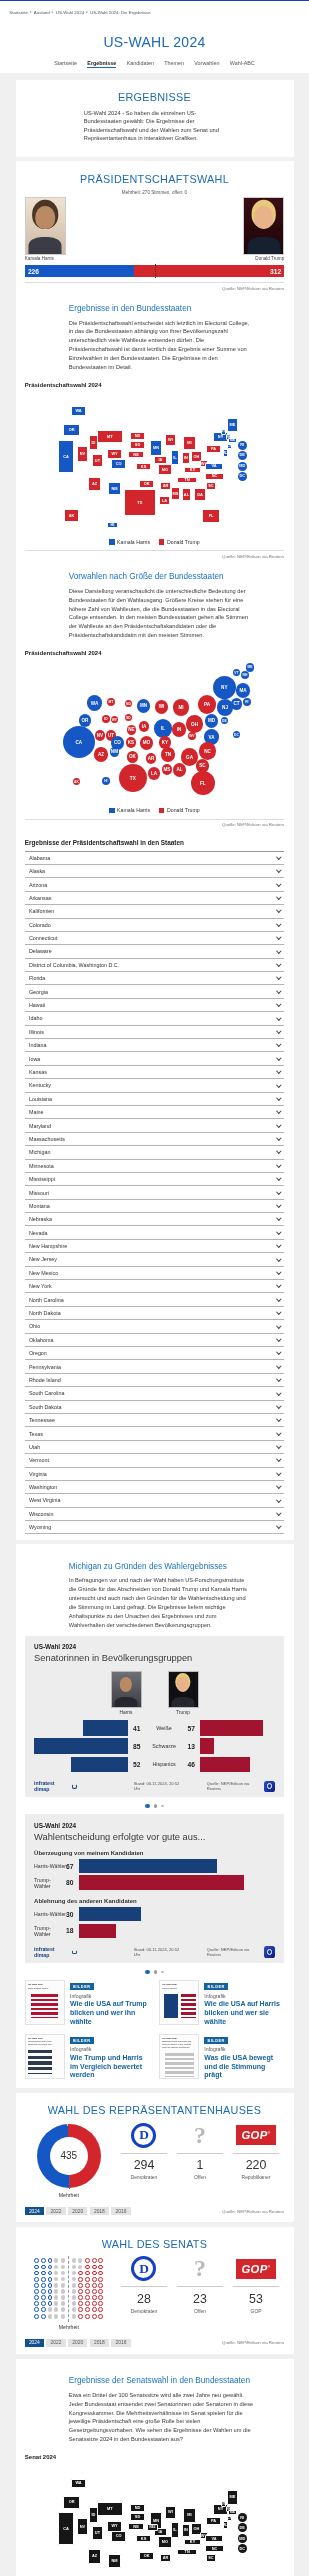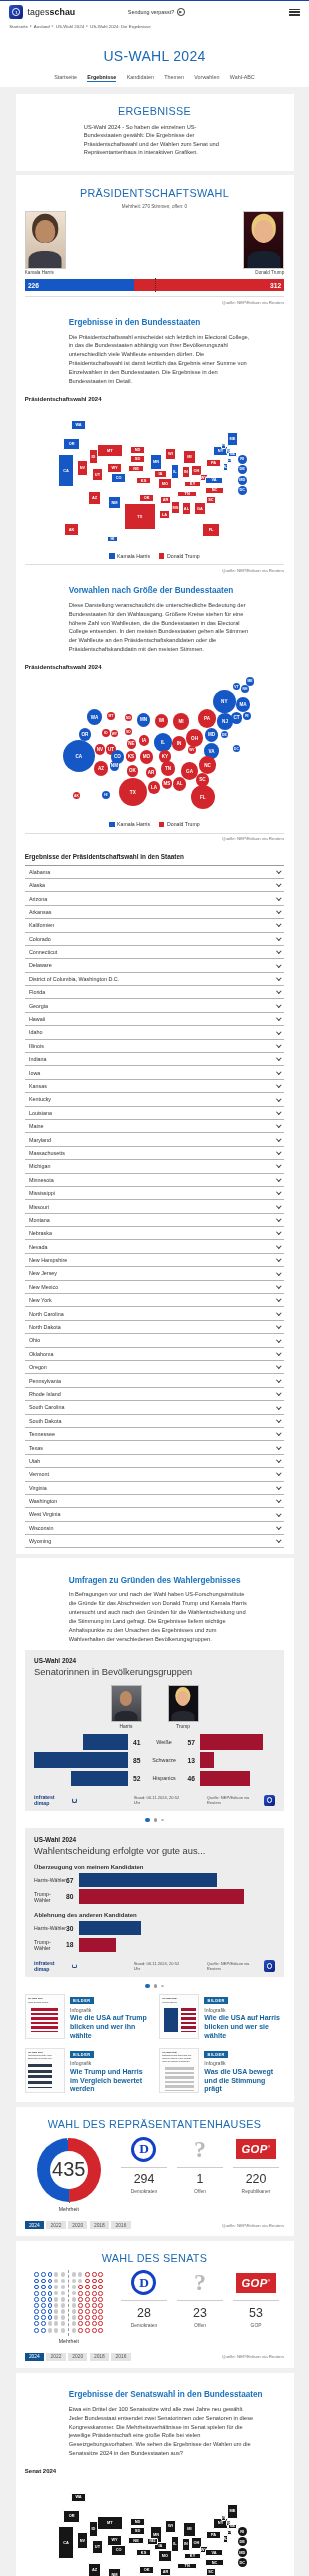--- a/index.html
+++ b/index.html
@@ -26,21 +26,21 @@
   .breadcrumb .sep{color:#888;font-size:3.6px}
   
   .hero{background:#fff;padding:7.2px 0 0;margin-bottom:6.2px}
   .hero-title{text-align:center;color:#1c6ab3;font-size:14px;letter-spacing:0.3px;font-weight:400}
   .tabs{display:flex;justify-content:center;gap:10.3px;margin-top:8.2px;padding-bottom:5.2px}
   .tab{font-size:5.4px;color:#555;padding-bottom:1.5px;cursor:pointer}
   .tab.active{color:#222;font-weight:bold;border-bottom:1px solid #1c6ab3}
   
   .card{background:#fff;margin:0 15.5px 4.6px;padding:8.2px 9.3px 5.2px}
   .big-h{color:#1c6ab3;text-align:center;font-size:10.8px;letter-spacing:0.3px;font-weight:400;margin:3.1px 0 5.2px}
-  .sub-h{color:#1a73c0;font-size:8.2px;font-weight:bold;margin:9.3px 0 4.1px;padding-left:44px}
+  .sub-h{color:#1a73c0;font-size:8.2px;font-weight:normal;margin:9.3px 0 4.1px;padding-left:44px}
   .narrow-p{font-size:5.7px;line-height:1.55;color:#3a3a3a;padding-left:44px;padding-right:31px}
   .center-p{font-size:5.7px;line-height:1.5;color:#3a3a3a;text-align:left;padding:0 59px 3.1px}
   .chart-label{font-size:6px;font-weight:bold;color:#222;margin:10.3px 0 3.1px}
   .src{font-size:4.4px;color:#777;text-align:right;padding:2.6px 0 4.1px}
   .rule{border-top:0.5px solid #ddd;margin-top:5.2px}
   
   .maj-note{text-align:center;font-size:4.6px;color:#555;margin-bottom:2.1px}
   .h2h{display:flex;justify-content:space-between;margin-top:1px}
   .cand{width:41px}
   .photo{width:41px;height:58px;position:relative;overflow:hidden;border:0.5px solid #ccc}
@@ -134,21 +134,21 @@
   .t-text{padding-top:1px}
   .badge{display:inline-block;background:#15639e;color:#fff;font-size:3.9px;font-weight:bold;letter-spacing:0.5px;padding:1px 3.1px}
   .t-kicker{font-size:5.2px;color:#555;margin-top:2.6px}
   .t-title{font-size:7px;font-weight:bold;color:#15639e;line-height:1.25;margin-top:1.5px}
   
   .cong{display:flex;align-items:flex-start;margin-top:5.2px}
   .donut-wrap{flex:0 0 88px;text-align:center}
   .donut{width:64px;height:64px;border-radius:50%;margin:2.1px auto 0;position:relative}
   .donut::before{content:"";position:absolute;inset:13px;background:#fff;border-radius:50%}
   .donut::after{content:"";position:absolute;left:50%;bottom:-1px;height:13.4px;border-left:1px dotted #666}
-  .donut .num{position:absolute;inset:0;display:flex;align-items:center;justify-content:center;font-size:20px;color:#333}
+  .donut .num{position:absolute;inset:0;display:flex;align-items:center;justify-content:center;font-size:10px;color:#333}
   .maj-lbl{font-size:5.2px;color:#333;margin-top:4.1px}
   .pcols{flex:1;display:flex;justify-content:space-between;padding:0 5.2px 0 8.2px}
   .pcol{width:46px;text-align:center}
   .plogo{height:27px;display:flex;align-items:center;justify-content:center}
   .dem-logo{width:25px;height:25px;border:3.1px solid #1241c8;border-radius:50%;display:flex;align-items:center;justify-content:center;
     font-size:13.4px;font-weight:bold;color:#1241c8;font-family:"Liberation Serif",serif}
   .q-logo{font-size:24px;font-weight:bold;color:#b9b9b9;font-family:"Liberation Serif",serif}
   .gop-logo{background:#d2262c;color:#fff;font-size:11.3px;font-weight:bold;font-style:italic;padding:4.1px 5.2px;letter-spacing:0.3px}
   .gop-logo small{font-size:3.6px;vertical-align:super}
   .pnum{border-top:0.5px solid #ccc;margin-top:4.1px;padding-top:4.1px;font-size:12.4px;color:#333}
@@ -163,35 +163,20 @@
   .dm{position:absolute;width:4.1px;height:4.1px;border-radius:50%}
   .dm.b{border:1.3px solid #1657c6;background:#fff;width:4.6px;height:4.6px}
   .dm.r{border:1.3px solid #d2262c;background:#fff;width:4.6px;height:4.6px}
   .dm.g{background:#c9c9c9}
   .dm-line{position:absolute;top:-2.1px;bottom:-2.1px;border-left:0.5px dashed #999}
 </style>
 </head>
 <body>
 
 <header class="site-header">
-  <div class="hrow">
-    <div class="logo-box">
-        <div class="logo-eye">1</div>
-      </div>
-    <div class="wordmark"><span>tages</span><b>schau</b></div>
-    <div class="watch">
-      <span>Sendung verpasst?</span>
-      <span class="play-icon">▶</span>
-    </div>
-    <div class="burger">
-        <i></i>
-        <i></i>
-        <i></i>
-      </div>
-  </div>
   <nav class="breadcrumb">
       <span>Startseite</span>
       <span class="sep">▸</span>
       <span>Ausland</span>
       <span class="sep">▸</span>
       <span>US-Wahl 2024</span>
       <span class="sep">▸</span>
       <span>US-Wahl 2024: Die Ergebnisse</span>
     </nav>
 </header>
@@ -575,21 +560,21 @@
         <span class="chev"></span>
       </div>
       <div class="acc-row">
         <span>Wyoming</span>
         <span class="chev"></span>
       </div>
     </div>
 </section>
 
 <section class="card">
-  <h3 class="sub-h">Umfragen zu Gründen des Wahlergebnisses</h3>
+  <h3 class="sub-h">Michigan zu Gründen des Wahlergebnisses</h3>
   <p class="narrow-p">In Befragungen vor und nach der Wahl haben US-Forschungsinstitute die Gründe für das Abschneiden von Donald Trump und Kamala Harris untersucht und auch nach den Gründen für die Wahlentscheidung und die Stimmung im Land gefragt. Die Ergebnisse liefern wichtige Anhaltspunkte zu den Ursachen des Ergebnisses und zum Wahlverhalten der verschiedenen Bevölkerungsgruppen.</p>
 
   <div class="ig">
     <div class="ig-kicker">US-Wahl 2024</div>
     <div class="ig-title">Senatorinnen in Bevölkerungsgruppen</div>
     <div class="ig-photos">
       <div class="ig-photo-wrap">
         <div class="ig-photo harris"></div>
         <div class="ig-photo-label">Harris</div>
       </div>

